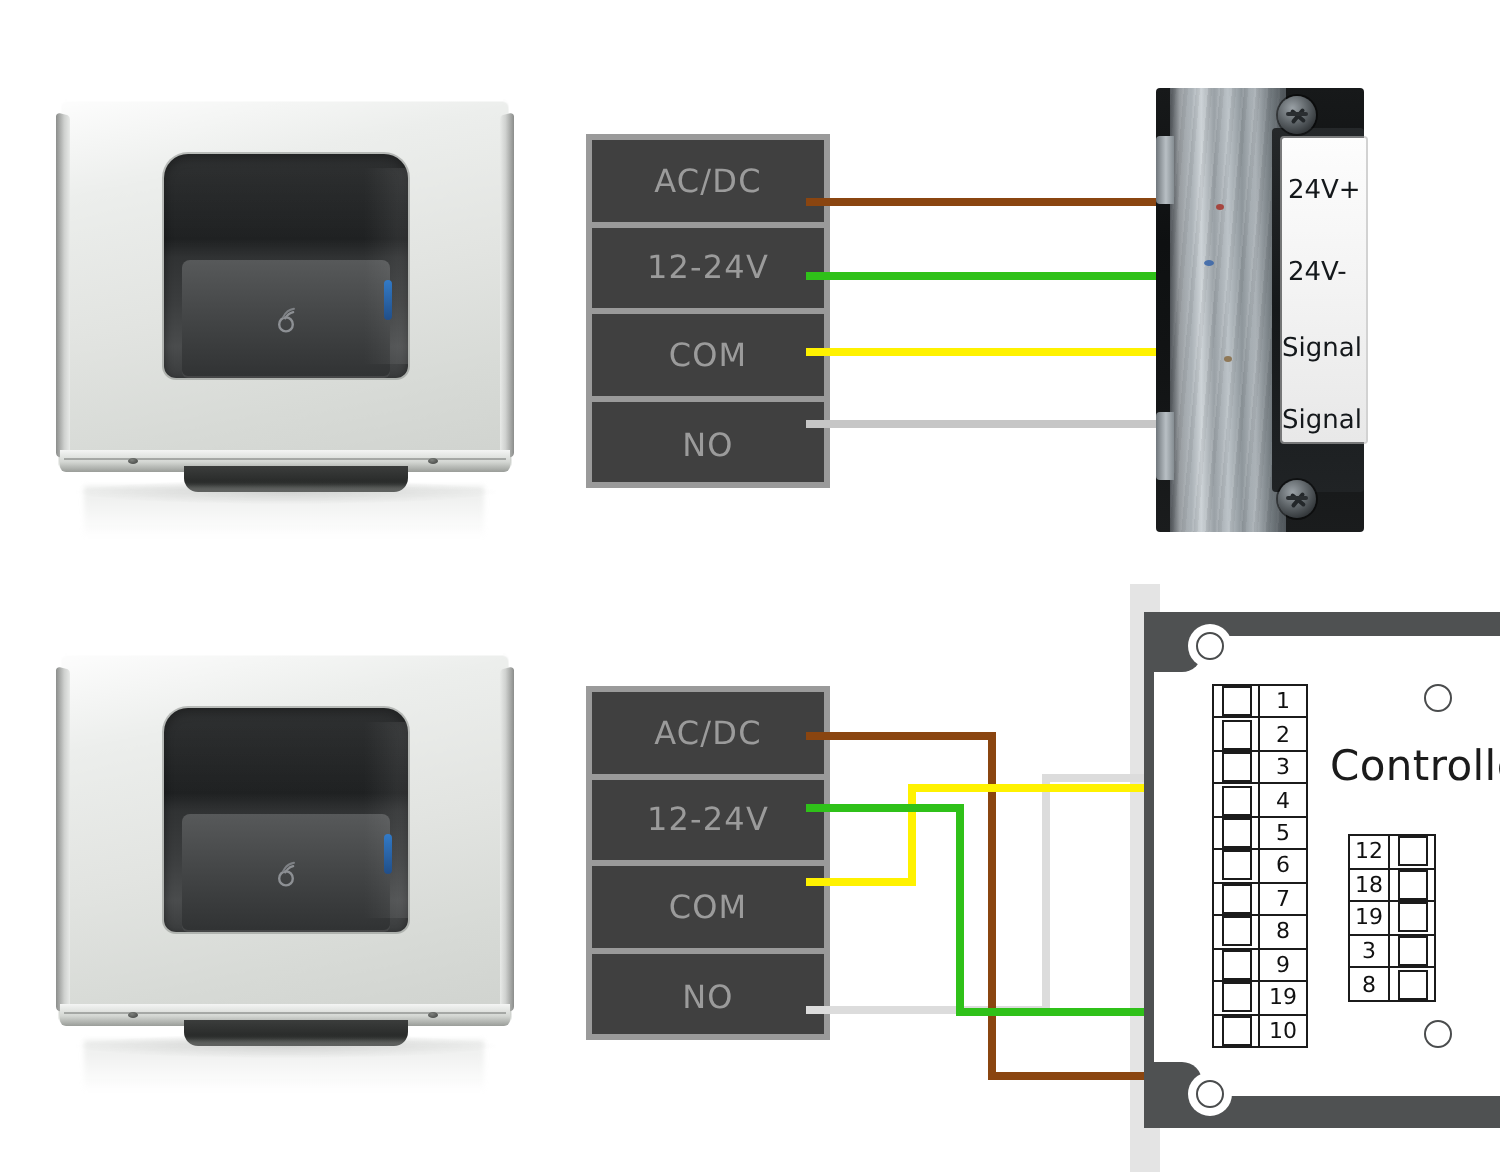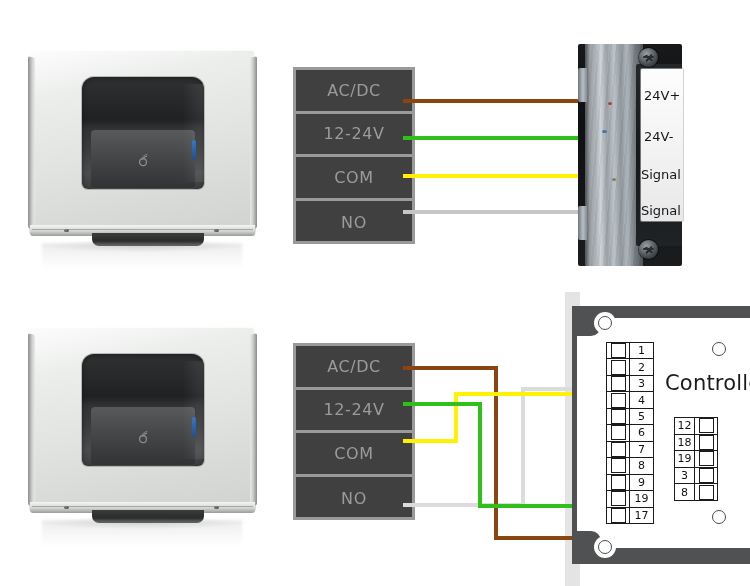--- a/index.html
+++ b/index.html
@@ -452,21 +452,21 @@
         <div class="trow">
             <span class="tpad">
               <i></i>
             </span>
             <span class="tnum">19</span>
           </div>
         <div class="trow">
             <span class="tpad">
               <i></i>
             </span>
-            <span class="tnum">17</span>
+            <span class="tnum">10</span>
           </div>
       </div>
 
       <div class="tblock rev" style="left:102px;top:111px;width:44px;height:84px;text-align:right;">
         <div class="trow">
             <span class="tpad">
               <i></i>
             </span>
             <span class="tnum">12</span>
           </div>

